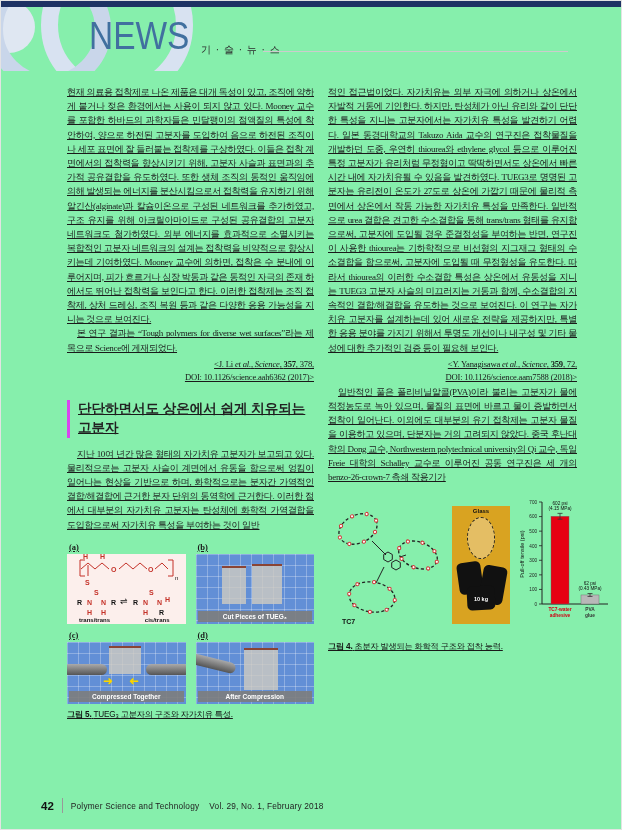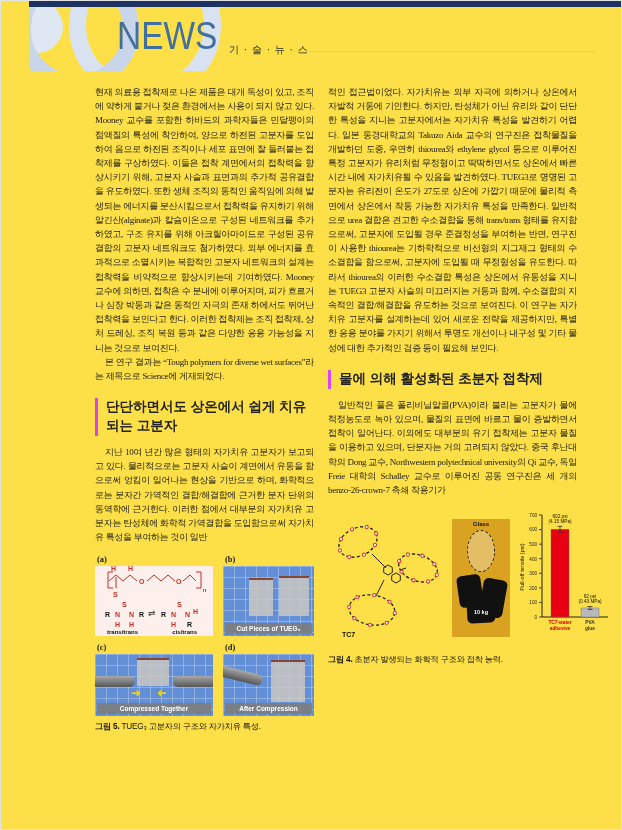--- a/index.html
+++ b/index.html
@@ -1,32 +1,32 @@
 <!DOCTYPE html>
 <html><head>
 <meta charset="utf-8">
 <style>
   html,body{margin:0;padding:0;background:#f4f4f4;}
-  .page{width:622px;height:830px;position:relative;background:#fde047;overflow:hidden;
+  .page{width:622px;height:830px;position:relative;background:#86efac;overflow:hidden;
         font-family:"Liberation Serif","DejaVu Serif",serif;color:#1a1a1a;
-        border:1px solid #e3e3e3;box-sizing:border-box;margin:0 auto;padding-left:28px;}
+        border:1px solid #e3e3e3;box-sizing:border-box;margin:0 auto;}
   
   .topbar{height:6px;background:#1e3264;}
   header{position:relative;height:64px;overflow:hidden;}
   .ring{position:absolute;border-radius:50%;border-style:solid;}
   .ring1{width:92px;height:92px;border-width:16px;border-color:#c9d6ea;left:-14px;top:-40px;}
   .ring2{width:118px;height:118px;border-width:17px;border-color:#d8e2f1;left:40px;top:-58px;}
   .blob{position:absolute;width:34px;height:52px;background:#dfe7f2;left:0;top:-6px;border-radius:0 28px 28px 0;}
   .logo{position:absolute;left:88px;top:8px;font-family:"Liberation Sans","DejaVu Sans",sans-serif;
         font-size:38px;font-weight:400;color:#41709f;transform:scaleX(.88);transform-origin:left;}
   .logo-sub{position:absolute;left:200px;top:36px;font-family:"Liberation Sans","DejaVu Sans",sans-serif;
         font-size:10px;color:#2b2b2b;letter-spacing:1px;}
   .header-rule{position:absolute;left:262px;width:305px;top:44px;border-top:1px solid #ccc;}
   
-  .columns{display:flex;gap:14px;padding:14px 44px 0 66px;}
+  .columns{display:flex;gap:14px;padding:14px 44px 0 66px;text-decoration:underline;}
   .col{width:249px;}
   p.body{font-size:9px;line-height:14.2px;text-align:justify;letter-spacing:-0.3px;margin:0;}
   p.indent{text-indent:10px;}
   .citation{text-align:right;font-size:8.6px;line-height:13.5px;margin-top:3px;letter-spacing:-0.2px;}
   .citation i{font-style:italic;} .citation b{font-weight:bold;}
   .sec-heading{margin:15px 0 9px 0;border-left:3px solid #d946ef;padding-left:8px;
         font-family:"Liberation Sans","DejaVu Sans",sans-serif;font-size:13.5px;line-height:1.4;
         font-weight:600;color:#222;}
   
   figure{margin:10px 0 0 0;padding:0;}
@@ -90,20 +90,24 @@
     <span class="logo">NEWS</span>
     <span class="logo-sub">기 · 술 · 뉴 · 스</span>
     <div class="header-rule"></div>
   </header>
 
   <div class="columns">
 
     <div class="col">
       <p class="body">현재 의료용 접착제로 나온 제품은 대개 독성이 있고, 조직에 약하게 붙거나 젖은 환경에서는 사용이 되지 않고 있다. Mooney 교수를 포함한 하바드의 과학자들은 민달팽이의 점액질의 특성에 착안하여, 양으로 하전된 고분자를 도입하여 음으로 하전된 조직이나 세포 표면에 잘 들러붙는 접착제를 구상하였다. 이들은 접착 계면에서의 접착력을 향상시키기 위해, 고분자 사슬과 표면과의 추가적 공유결합을 유도하였다. 또한 생체 조직의 동적인 움직임에 의해 발생되는 에너지를 분산시킴으로서 접착력을 유지하기 위해 알긴산(alginate)과 칼슘이온으로 구성된 네트워크를 추가하였고, 구조 유지를 위해 아크릴아마이드로 구성된 공유결합의 고분자 네트워크도 첨가하였다. 외부 에너지를 효과적으로 소멸시키는 복합적인 고분자 네트워크의 설계는 접착력을 비약적으로 향상시키는데 기여하였다. Mooney 교수에 의하면, 접착은 수 분내에 이루어지며, 피가 흐르거나 심장 박동과 같은 동적인 자극의 존재 하에서도 뛰어난 접착력을 보인다고 한다. 이러한 접착제는 조직 접착제, 상처 드레싱, 조직 복원 등과 같은 다양한 응용 가능성을 지니는 것으로 보여진다.</p>
       <p class="body indent">본 연구 결과는 “Tough polymers for diverse wet surfaces”라는 제목으로 Science에 게재되었다.</p>
+      <div class="citation">
+        <div><span>&lt;J. Li </span><i>et al.</i><span>, </span><i>Science</i><span>, </span><b>357</b><span>, 378,</span></div>
+        <div>DOI: 10.1126/science.aah6362 (2017)&gt;</div>
+      </div>
 
       <h2 class="sec-heading">단단하면서도 상온에서 쉽게 치유되는 고분자</h2>
 
       <p class="body indent">지난 10여 년간 많은 형태의 자가치유 고분자가 보고되고 있다. 물리적으로는 고분자 사슬이 계면에서 유동을 함으로써 엉킴이 일어나는 현상을 기반으로 하며, 화학적으로는 분자간 가역적인 결합/해결합에 근거한 분자 단위의 동역학에 근거한다. 이러한 점에서 대부분의 자가치유 고분자는 탄성체에 화학적 가역결합을 도입함으로써 자가치유 특성을 부여하는 것이 일반</p>
 
       <figure>
         <div class="fig3-grid">
           <div>
             <div class="plabel">(a)</div>
             <div class="panel panel-a">
@@ -183,22 +187,25 @@
         </div>
         <figcaption>
           <span class="capb">그림 5.</span>
           <span>TUEG₃ 고분자의 구조와 자가치유 특성.</span>
         </figcaption>
       </figure>
     </div>
 
     <div class="col">
       <p class="body">적인 접근법이었다. 자가치유는 외부 자극에 의하거나 상온에서 자발적 거동에 기인한다. 하지만, 탄성체가 아닌 유리와 같이 단단한 특성을 지니는 고분자에서는 자가치유 특성을 발견하기 어렵다. 일본 동경대학교의 Takuzo Aida 교수의 연구진은 접착물질을 개발하던 도중, 우연히 thiourea와 ethylene glycol 등으로 이루어진 특정 고분자가 유리처럼 무정형이고 딱딱하면서도 상온에서 빠른 시간 내에 자가치유될 수 있음을 발견하였다. TUEG3로 명명된 고분자는 유리전이 온도가 27도로 상온에 가깝기 때문에 물리적 측면에서 상온에서 작동 가능한 자가치유 특성을 만족한다. 일반적으로 urea 결합은 견고한 수소결합을 통해 trans/trans 형태를 유지함으로써, 고분자에 도입될 경우 준결정성을 부여하는 반면, 연구진이 사용한 thiourea는 기하학적으로 비선형의 지그재그 형태의 수소결합을 함으로써, 고분자에 도입될 때 무정형성을 유도한다. 따라서 thiourea의 이러한 수소결합 특성은 상온에서 유동성을 지니는 TUEG3 고분자 사슬의 미끄러지는 거동과 함께, 수소결합의 지속적인 결합/해결합을 유도하는 것으로 보여진다. 이 연구는 자가치유 고분자를 설계하는데 있어 새로운 전략을 제공하지만, 특별한 응용 분야를 가지기 위해서 투명도 개선이나 내구성 및 기타 물성에 대한 추가적인 검증 등이 필요해 보인다.</p>
-
-      <h2 class="sec-heading">물에 의해 활성화된 초분자 접착제</h2>
+      <div class="citation">
+        <div><span>&lt;Y. Yanagisawa </span><i>et al.</i><span>, </span><i>Science</i><span>, </span><b>359</b><span>, 72,</span></div>
+        <div>DOI: 10.1126/science.aam7588 (2018)&gt;</div>
+      </div>
+
 
       <p class="body indent">일반적인 풀은 폴리비닐알콜(PVA)이라 불리는 고분자가 물에 적정농도로 녹아 있으며, 물질의 표면에 바르고 물이 증발하면서 접착이 일어난다. 이외에도 대부분의 유기 접착제는 고분자 물질을 이용하고 있으며, 단분자는 거의 고려되지 않았다. 중국 후난대학의 Dong 교수, Northwestern polytechnical university의 Qi 교수, 독일 Freie 대학의 Schalley 교수로 이루어진 공동 연구진은 세 개의 benzo-26-crown-7 측쇄 작용기가</p>
 
       <figure>
         <div class="fig4-row">
           <div class="fig4-structure">
             <svg id="crown-svg" width="118" height="124" viewBox="0 0 118 124">
                 <line x1="44" y1="38" x2="58" y2="52" stroke="#222" stroke-width="1"></line>
                 <line x1="72" y1="54" x2="78" y2="52" stroke="#222" stroke-width="1"></line>
                 <line x1="56" y1="64" x2="48" y2="80" stroke="#222" stroke-width="1"></line>
@@ -289,13 +296,19 @@
           </div>
         </div>
         <figcaption>
           <span class="capb">그림 4.</span>
           <span>초분자 발생되는 화학적 구조와 접착 능력.</span>
         </figcaption>
       </figure>
     </div>
   </div>
 
+  <footer>
+    <span class="pageno">42</span>
+    <span class="fdiv"></span>
+    <span class="ftext">Polymer Science and Technology</span>
+    <span class="ftext" style="margin-left:10px;">Vol. 29, No. 1, February 2018</span>
+  </footer>
 </div>
 
 </body></html>

